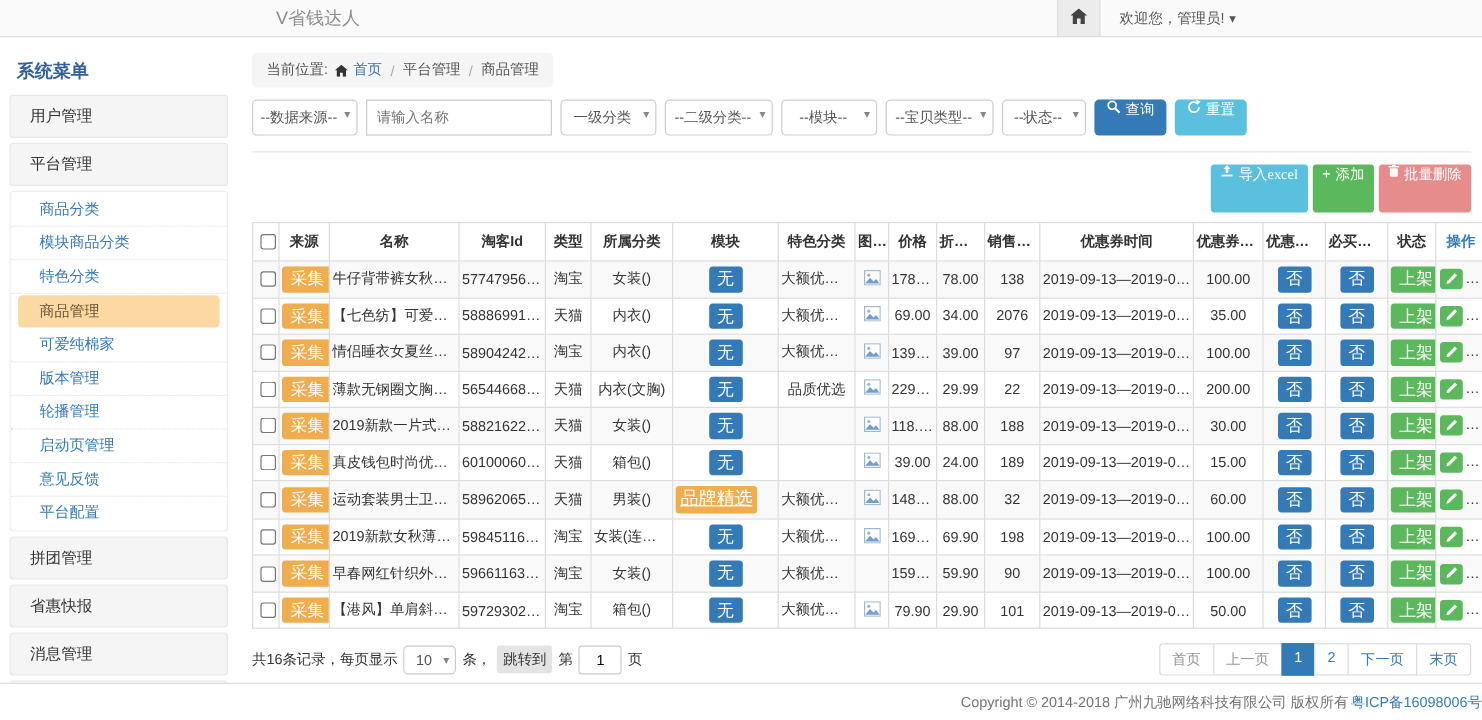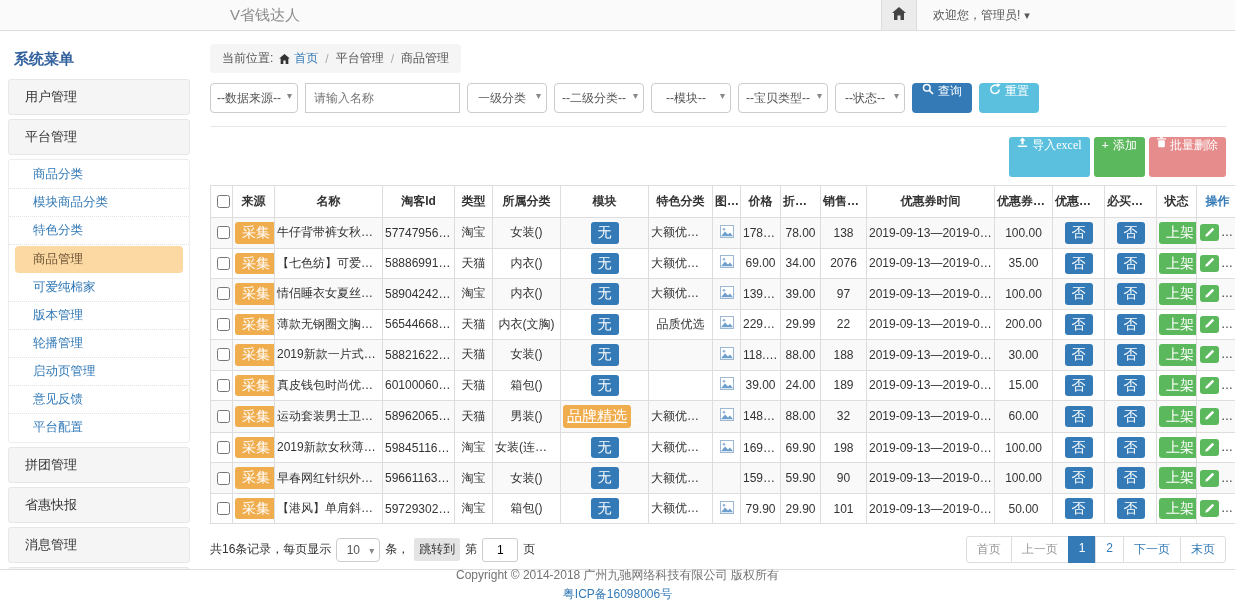--- a/index.html
+++ b/index.html
@@ -71,21 +71,21 @@
   .pg-left .sel select { height:24px; padding:0 14px 0 4px; }
   .jump-label { background:#e4e4e4; border-radius:2px; padding:3px 5px; cursor:pointer; }
   .jump-input { width:36px; height:24px; border:1px solid #ccc; border-radius:3px; text-align:center; font-family:inherit; font-size:12px; }
   .pager { display:flex; }
   .pg { border:1px solid #ddd; background:#fff; color:#337ab7; padding:4px 10px; margin-left:-1px; cursor:pointer; }
   .pg:first-child { border-radius:3px 0 0 3px; margin-left:0; }
   .pg:last-child { border-radius:0 3px 3px 0; }
   .pg.disabled { color:#999; }
   .pg.active { background:#337ab7; border-color:#337ab7; color:#fff; }
   
-  .footer { position:absolute; left:0; top:569px; width:1235px; height:31px; background:#fff; border-top:1px solid #ddd; display:flex; align-items:center; justify-content:center; gap:2px; color:#737373; z-index:5;flex-direction:column; }
+  .footer { position:absolute; left:0; top:569px; width:1235px; height:31px; background:#fff; border-top:1px solid #ddd; display:flex; align-items:center; justify-content:flex-end; gap:2px; color:#737373; z-index:5; }
   .footer .icp { color:#337ab7; cursor:pointer; }
 </style>
 </head>
 <body>
 
 <div class="topbar">
   <div class="topbar-title">V省钱达人</div>
   <div class="topbar-right">
     <div class="home-btn">
       <span>

